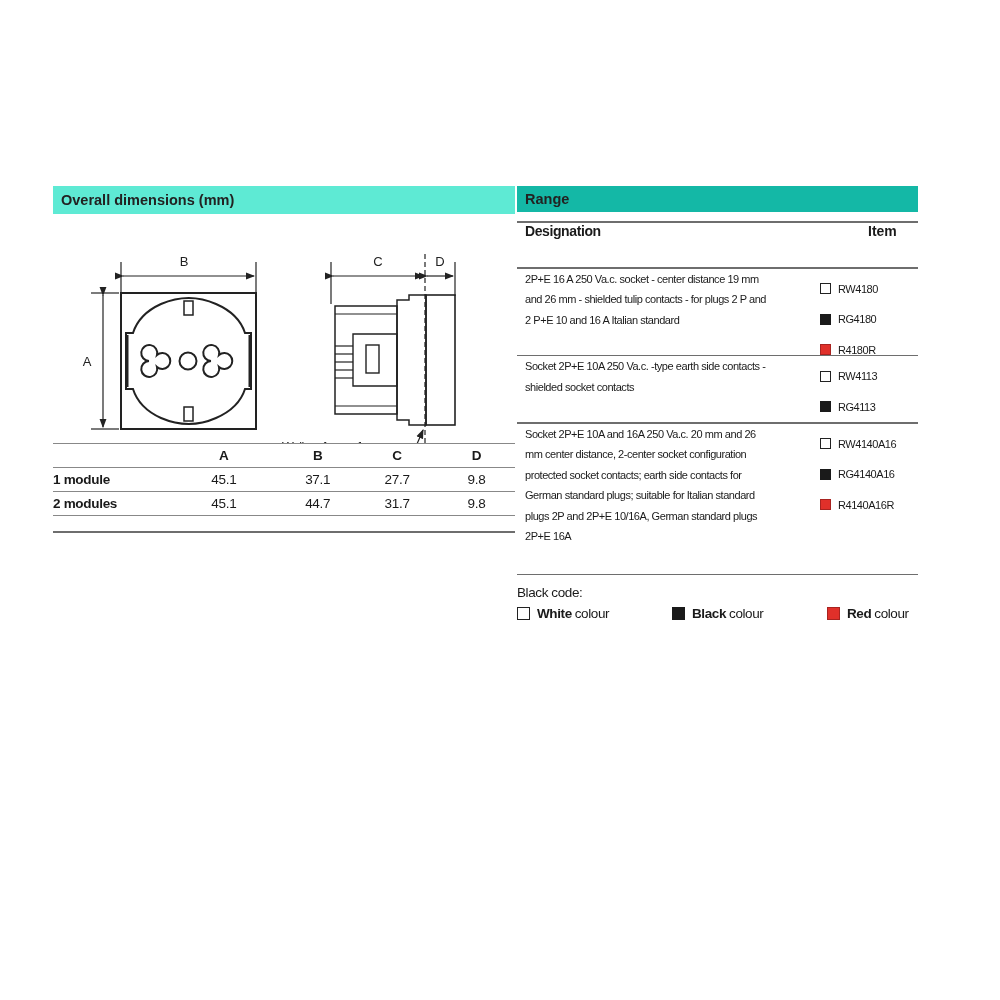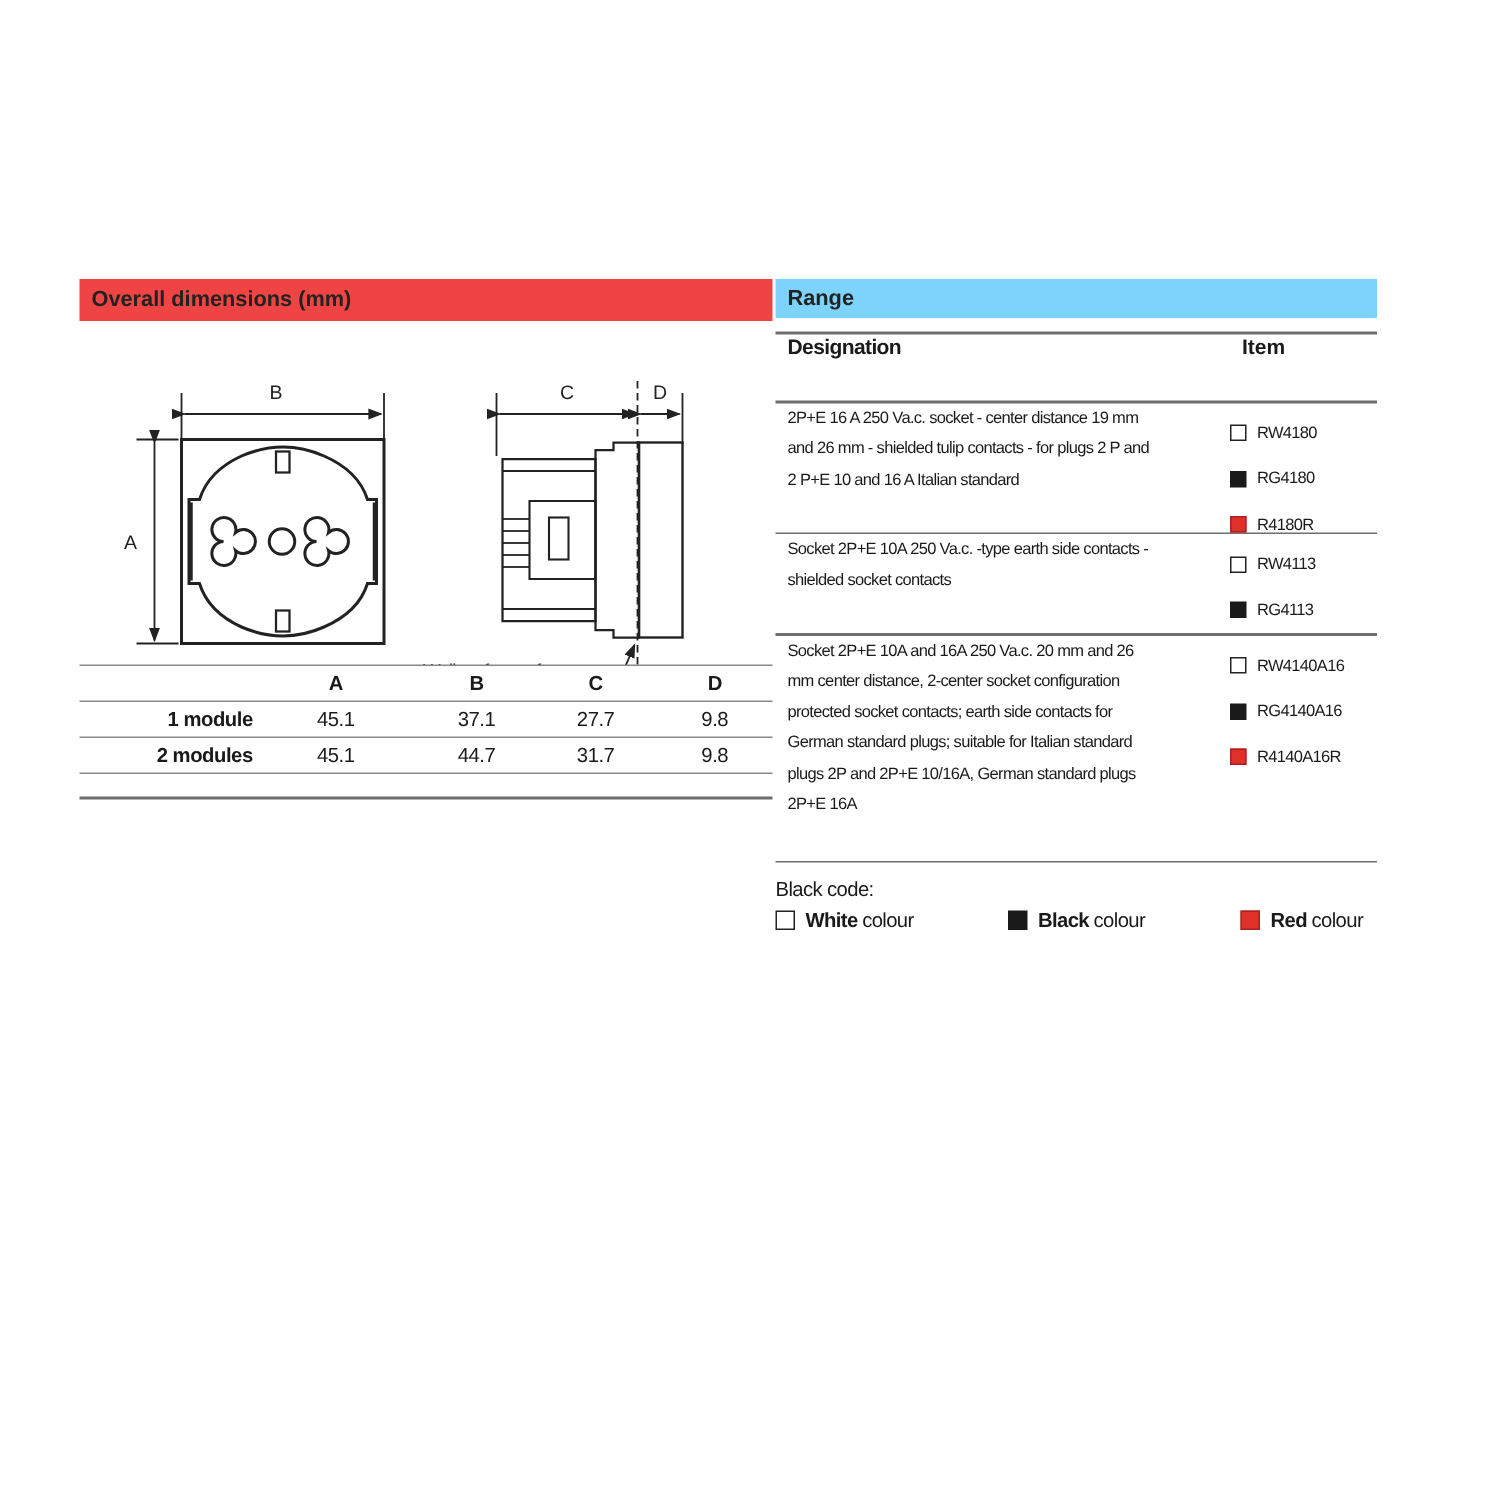--- a/index.html
+++ b/index.html
@@ -1,53 +1,53 @@
 <!DOCTYPE html>
 <html><head>
 <meta charset="utf-8">
 <style>
   html, body { margin:0; padding:0; background:#ffffff; }
   body { width:1000px; height:1000px; position:relative; overflow:hidden;
          font-family:"Liberation Sans", sans-serif; color:#1a1a1a; }
 
   
   .left { position:absolute; left:53px; top:186px; width:462px; }
-  .hdr { background:#ef4444; height:28px; line-height:28px; padding-left:8px;
+  .hdr { background:#5eead4; height:28px; line-height:28px; padding-left:8px;
          font-weight:bold; font-size:14.5px; color:#222; }
   .drawing { position:relative; height:226px; }
   .drawing svg { position:absolute; left:0; top:0; }
 
   
   .right { position:absolute; left:517px; top:186px; width:401px; }
-  .rhdr { background:#7dd3fc; height:26px; line-height:26px; padding-left:8px;
+  .rhdr { background:#14b8a6; height:26px; line-height:26px; padding-left:8px;
           font-weight:bold; font-size:14.5px; color:#222; }
   .rule { height:2px; background:#6e6e6e; }
   .thead { height:44px; display:flex; align-items:flex-start; font-weight:bold; font-size:14px; }
   .thead .d { width:301px; padding-left:8px; letter-spacing:-0.4px; }
-  .thead .i { padding-left:2px; }
+  .thead .i { padding-left:2px;margin-left:40px; }
   .row { display:flex; align-items:flex-start; font-size:11px; line-height:20.5px; letter-spacing:-0.45px; }
   .row .desc { width:301px; padding-left:8px; box-sizing:border-box; }
   .row .items { padding-left:2px; }
   .it { display:flex; align-items:center; height:20.5px;margin-top:10px; }
   .sw { width:11px; height:11px; box-sizing:border-box; margin-right:7px; display:inline-block; }
   .sw.white { border:1px solid #222; background:#fff; }
   .sw.black { background:#1a1a1a; }
   .sw.red { background:#e0302a; border:1px solid #a82320; }
   .legend { font-size:13.5px; letter-spacing:-0.4px; padding-top:8px; }
   .legend .lbl { height:20px; line-height:20px; }
   .legend .codes { display:flex; height:20px; align-items:center; }
   .legend .c { display:flex; align-items:center; }
   .legend b { margin-right:3px; }
 
   
   .dimgrid { position:absolute; left:53px; top:443px; width:462px; font-size:13.5px; }
   .dg-rule { height:2px; background:#6e6e6e; }
   .dg-thin { height:1px; background:#888; }
   .dg-row { display:flex; height:23px; align-items:center; letter-spacing:-0.3px; }
-  .dg-row .lab { width:120px; text-align:right; font-weight:bold; }
+  .dg-row .lab { width:120px; text-align:left; font-weight:bold; }
   .dg-row .v { text-align:center; }
   .v1{width:115px;} .v2{width:80px;} .v3{width:85px;} .v4{width:80px;}
   .dg-row.h .v { font-weight:bold; }
 </style>
 </head>
 <body>
 
 <div class="left">
   <div class="hdr">Overall dimensions (mm)</div>
   <div class="drawing">

